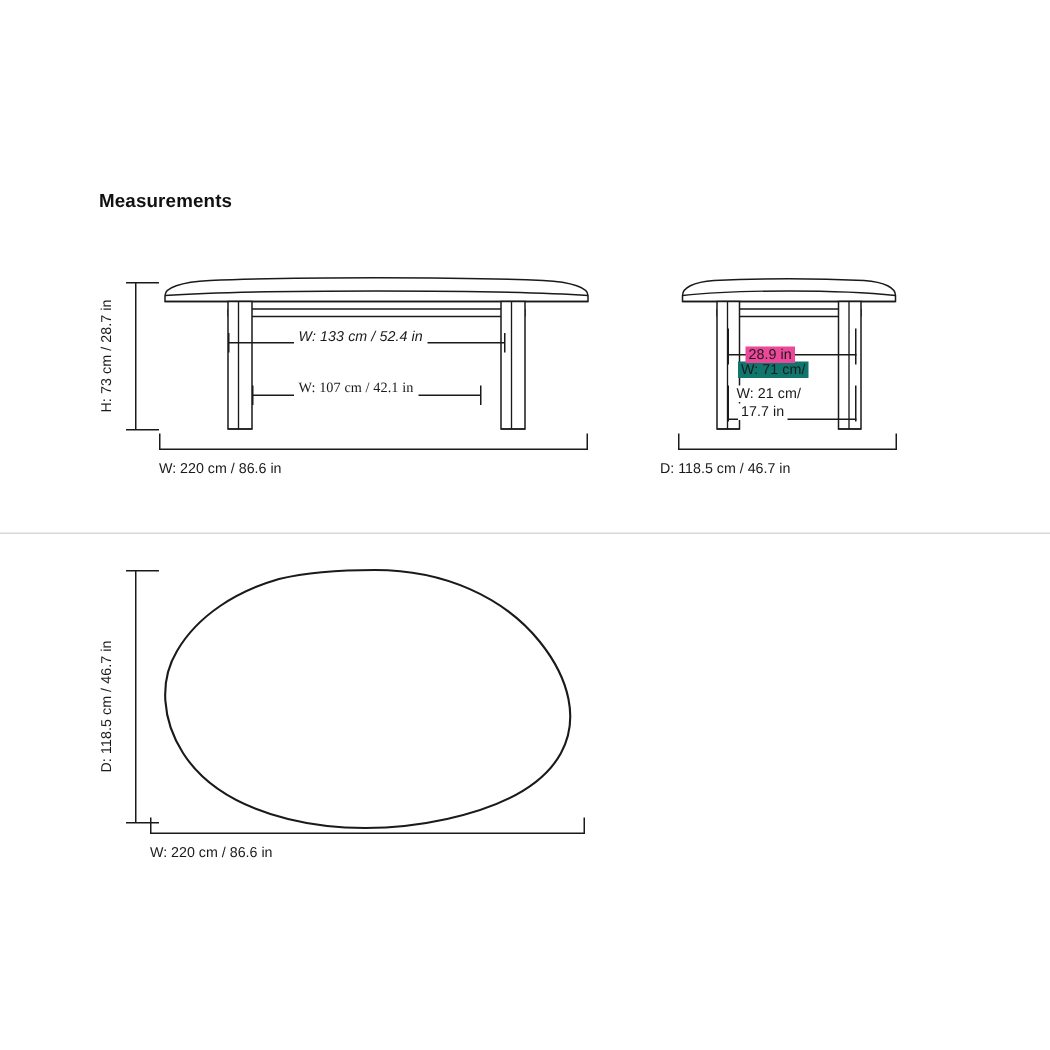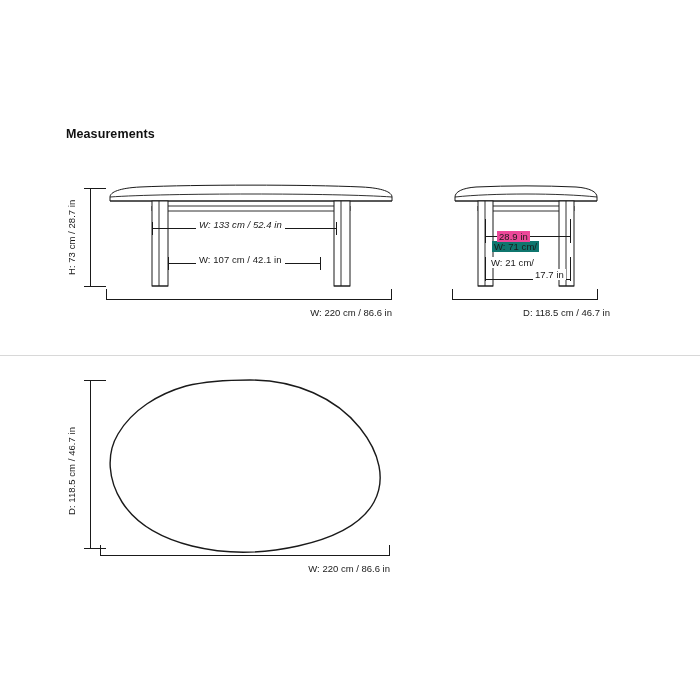--- a/index.html
+++ b/index.html
@@ -61,21 +61,21 @@
     stroke: #1a1a1a;
     stroke-width: 1;
   }
   .shape-outline {
     fill: #ffffff;
     stroke: #1a1a1a;
     stroke-width: 1.4;
   }
   .caption-center {
     font-size: 9.5px;
-    text-align: right;
+    text-align: left;
   }
 </style>
 </head>
 <body>
 
 <div id="stage">
 
   <div class="abs title">Measurements</div>
 
   <div class="abs dim-label vertical" style="left:66px; top:172px; height:98px; width:12px;">H: 73 cm / 28.7 in</div>
@@ -109,21 +109,21 @@
   </div>
 
   <div class="abs rule hline" style="left:152px; top:212px; width:184px;"></div>
   <div class="abs rule vline" style="left:152px; top:206px; height:13px;"></div>
   <div class="abs rule vline" style="left:336px; top:206px; height:13px;"></div>
   <div class="abs dim-label" style="left:196px; top:203px; background:#fff; padding:0 3px;font-style:italic;">W: 133 cm / 52.4 in</div>
 
   <div class="abs rule hline" style="left:168px; top:247px; width:152px;"></div>
   <div class="abs rule vline" style="left:168px; top:241px; height:13px;"></div>
   <div class="abs rule vline" style="left:320px; top:241px; height:13px;"></div>
-  <div class="abs dim-label" style="left:196px; top:238px; background:#fff; padding:0 3px;">W: 107 cm / 42.1 in</div>
+  <div class="abs dim-label" style="left:196px; top:238px; background:#fff; padding:0 3px;font-family:Liberation Serif, serif;">W: 107 cm / 42.1 in</div>
 
   <div class="abs rule hline" style="left:106px; top:283px; width:286px;"></div>
   <div class="abs rule vline" style="left:106px; top:273px; height:11px;"></div>
   <div class="abs rule vline" style="left:391px; top:273px; height:11px;"></div>
   <div class="abs caption-center" style="left:106px; top:291px; width:286px;">W: 220 cm / 86.6 in</div>
 
   <div class="abs" style="left:452px; top:168px;">
     <svg width="148" height="108" viewBox="0 0 148 108">
 
       <path class="fill-white" d="M3,13 C3,8 10,4 24,3 C56,1.5 92,1.5 124,3 C138,4 145,8 145,13 L145,17 L3,17 Z"></path>
@@ -148,21 +148,21 @@
   <div class="abs rule hline" style="left:485px; top:220px; width:86px;"></div>
   <div class="abs rule vline" style="left:485px; top:203px; height:24px;"></div>
   <div class="abs rule vline" style="left:570px; top:203px; height:24px;"></div>
   <div class="abs dim-label" style="left:492px; top:203px; background:#0f766e; padding:0 2px;margin-top:22px;">W: 71 cm/</div>
   <div class="abs dim-label" style="left:497px; top:215px; background:#ec4899; padding:0 2px;">28.9 in</div>
 
   <div class="abs rule hline" style="left:485px; top:263px; width:86px;"></div>
   <div class="abs rule vline" style="left:485px; top:241px; height:24px;"></div>
   <div class="abs rule vline" style="left:570px; top:241px; height:24px;"></div>
   <div class="abs dim-label" style="left:489px; top:241px; background:#fff; padding:0 2px;">W: 21 cm/</div>
-  <div class="abs dim-label" style="left:492px; top:253px; background:#fff; padding:0 2px;margin-left:41px;">17.7 in</div>
+  <div class="abs dim-label" style="left:492px; top:253px; background:#fff; padding:0 2px;">17.7 in</div>
 
   <div class="abs rule hline" style="left:452px; top:283px; width:146px;"></div>
   <div class="abs rule vline" style="left:452px; top:273px; height:11px;"></div>
   <div class="abs rule vline" style="left:597px; top:273px; height:11px;"></div>
   <div class="abs caption-center" style="left:440px; top:291px; width:170px;">D: 118.5 cm / 46.7 in</div>
 
   <div class="abs rule hline" style="left:0px; top:339px; width:700px; background:#d8d8d8;"></div>
 
   <div class="abs dim-label vertical" style="left:66px; top:392px; height:125px; width:12px;">D: 118.5 cm / 46.7 in</div>
   <div class="abs rule hline" style="left:84px; top:364px; width:22px;"></div>

